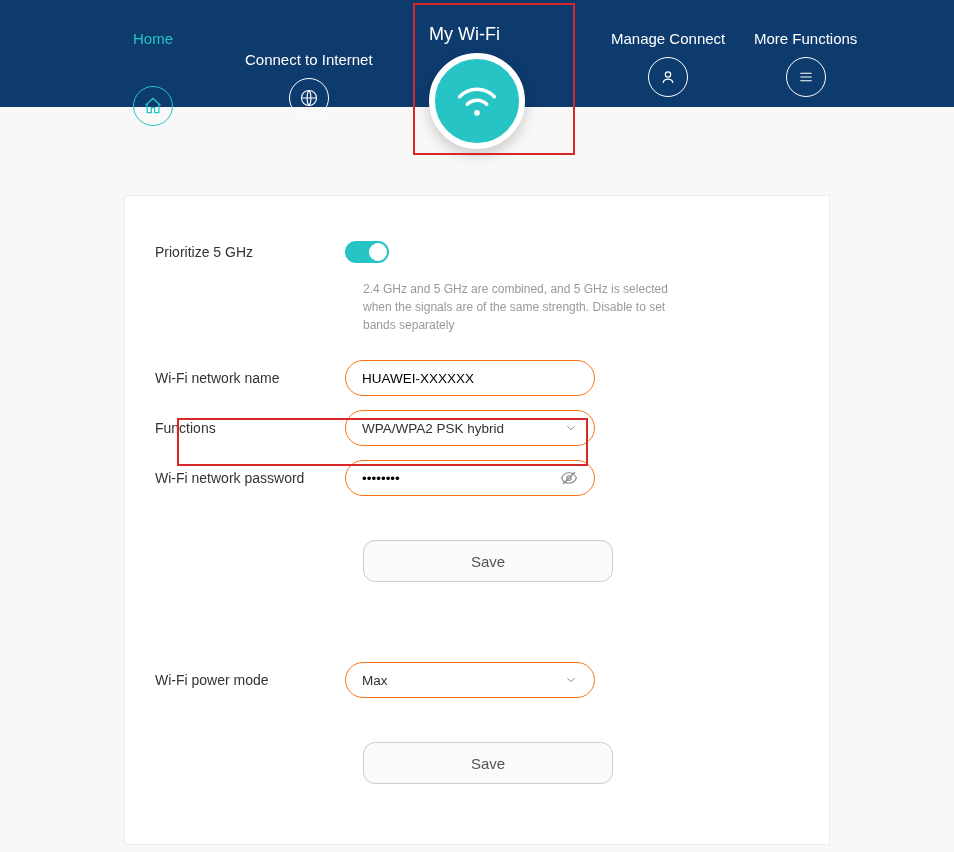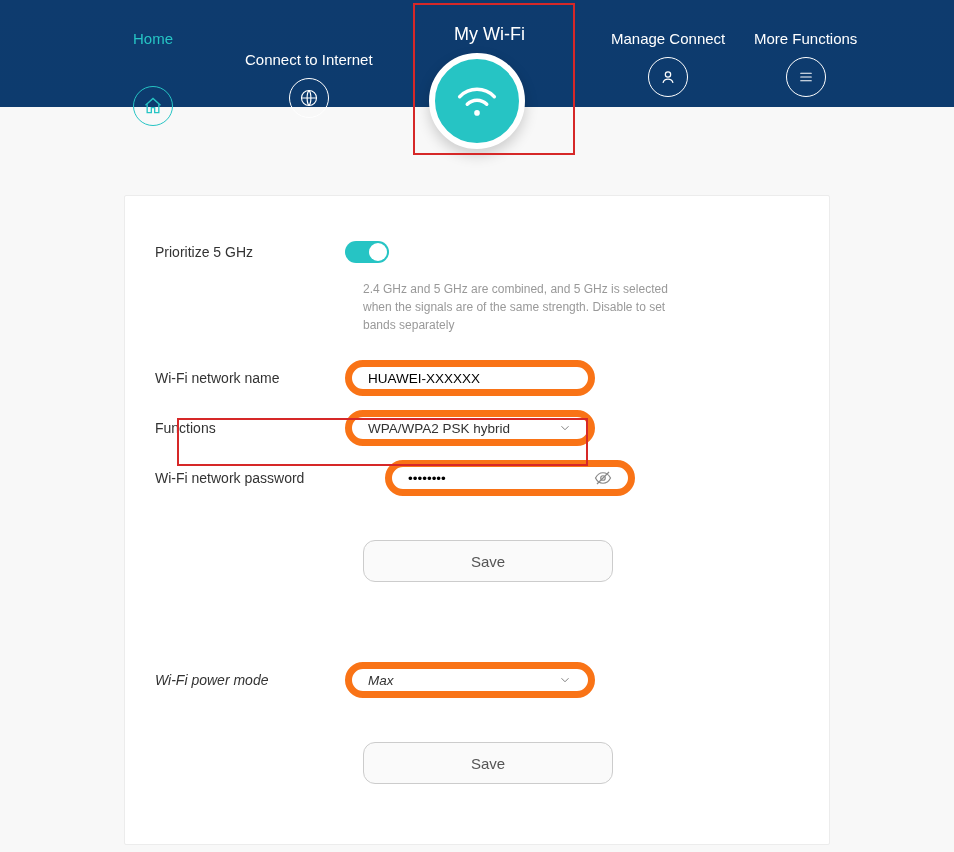--- a/index.html
+++ b/index.html
@@ -38,21 +38,21 @@
     display: flex; align-items: center; justify-content: center;
   }
   .nav-item.active .nav-icon { border-color: #26c4c4; }
   .nav-big {
     position: absolute;
     left: 50%;
     transform: translateX(-50%);
     top: 24px;
     display: flex;
     flex-direction: column;
-    align-items: flex-end;
+    align-items: flex-start;
     gap: 8px;
   }
   .nav-big .nav-label { font-size: 18px; font-weight: 500; }
   .big-circle {
     width: 96px; height: 96px; border-radius: 50%;
     background: #26c4c4;
     border: 6px solid #fff;
     box-shadow: 0 6px 14px rgba(0,0,0,0.18);
     display: flex; align-items: center; justify-content: center;
   }
@@ -112,21 +112,21 @@
     content: "";
     position: absolute;
     width: 18px; height: 18px;
     background: #fff;
     border-radius: 50%;
     top: 2px; right: 2px;
   }
   .text-input, .select-box {
     width: 250px;
     height: 36px;
-    border: 7px solid #f97316;
+    border: 1px solid #f97316;
     border-radius: 18px;
     padding: 0 16px;
     font-size: 13.5px;
     color: #333;
     background: #fff;
     display: flex;
     align-items: center;
     justify-content: space-between;
     cursor: pointer;
   }
@@ -234,39 +234,39 @@
   <div class="form-row" style="margin-bottom:14px;">
     <div class="form-label">Functions</div>
     <div class="select-box">
       <span>WPA/WPA2 PSK hybrid</span>
       <svg class="chevron" viewBox="0 0 24 24" fill="none" stroke="#777" stroke-width="1.6">
           <polyline points="6 9 12 15 18 9"></polyline>
         </svg>
     </div>
   </div>
 
-  <div class="form-row" style="margin-bottom:14px;gap:40px;">
+  <div class="form-row" style="margin-bottom:14px;">
     <div class="form-label">Wi-Fi network password</div>
     <div class="text-input pw-wrap">
       <input type="text" value="••••••••" style="">
       <svg class="eye-icon" viewBox="0 0 24 24" fill="none" stroke="currentColor" stroke-width="1.6">
           <path d="M2 12s3.5-7 10-7 10 7 10 7-3.5 7-10 7S2 12 2 12z"></path>
           <circle cx="12" cy="12" r="3"></circle>
           <line x1="4" y1="20" x2="20" y2="4"></line>
         </svg>
     </div>
   </div>
 
   <div class="spacer-md"></div>
   <button class="save-btn">Save</button>
 
   <div class="spacer-lg"></div>
   <div style="height:28px;"></div>
 
-  <div class="form-row" style="margin-bottom:14px;font-style:italic;">
+  <div class="form-row" style="margin-bottom:14px;">
     <div class="form-label">Wi-Fi power mode</div>
     <div class="select-box">
       <span>Max</span>
       <svg class="chevron" viewBox="0 0 24 24" fill="none" stroke="#777" stroke-width="1.6">
           <polyline points="6 9 12 15 18 9"></polyline>
         </svg>
     </div>
   </div>
 
   <div class="spacer-md"></div>

